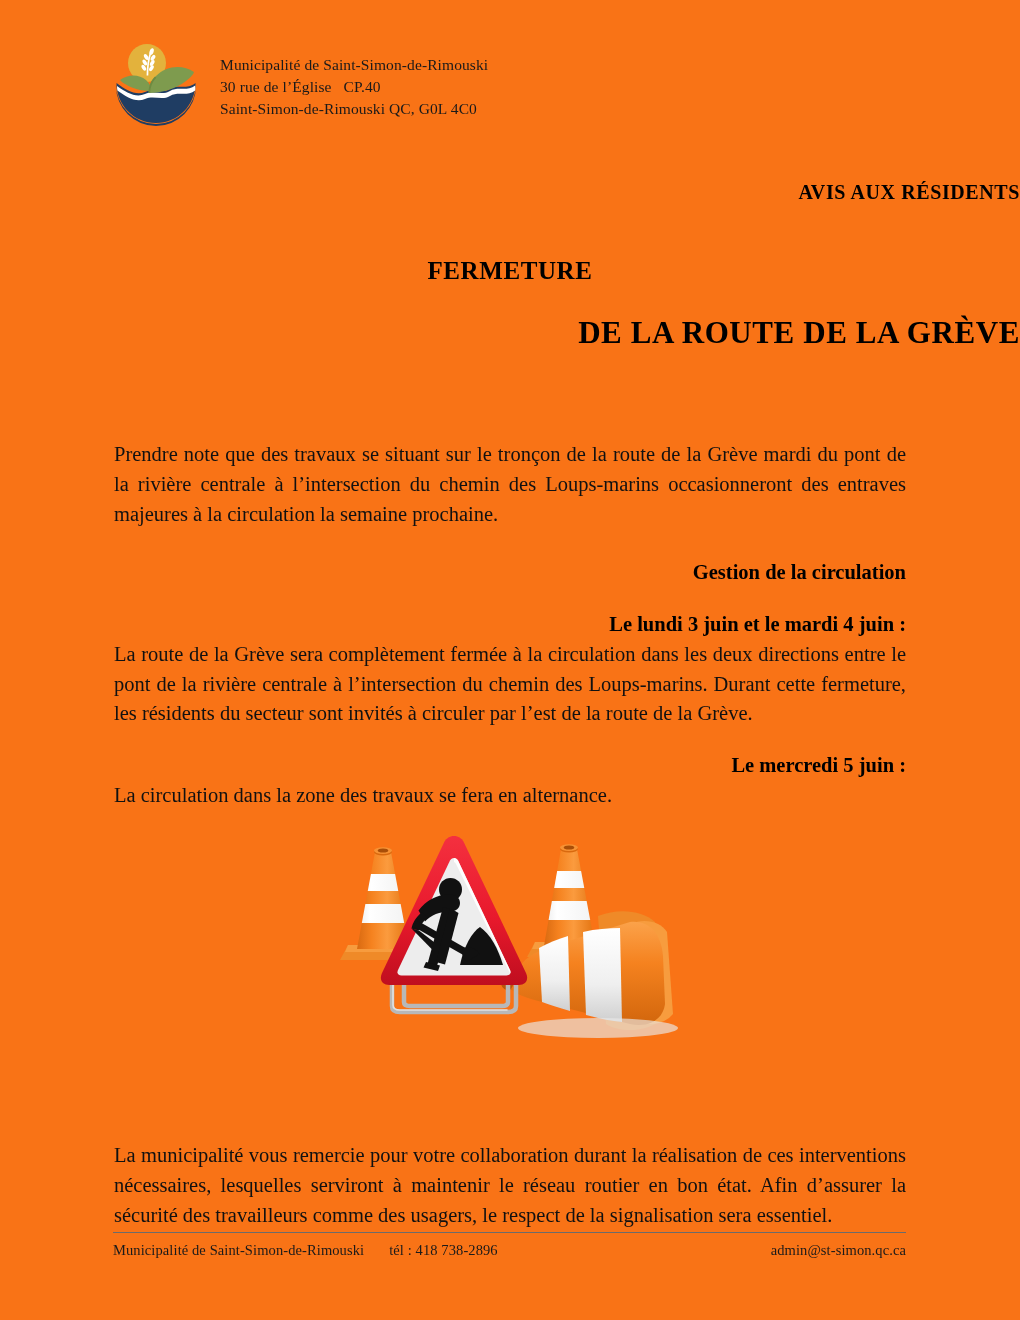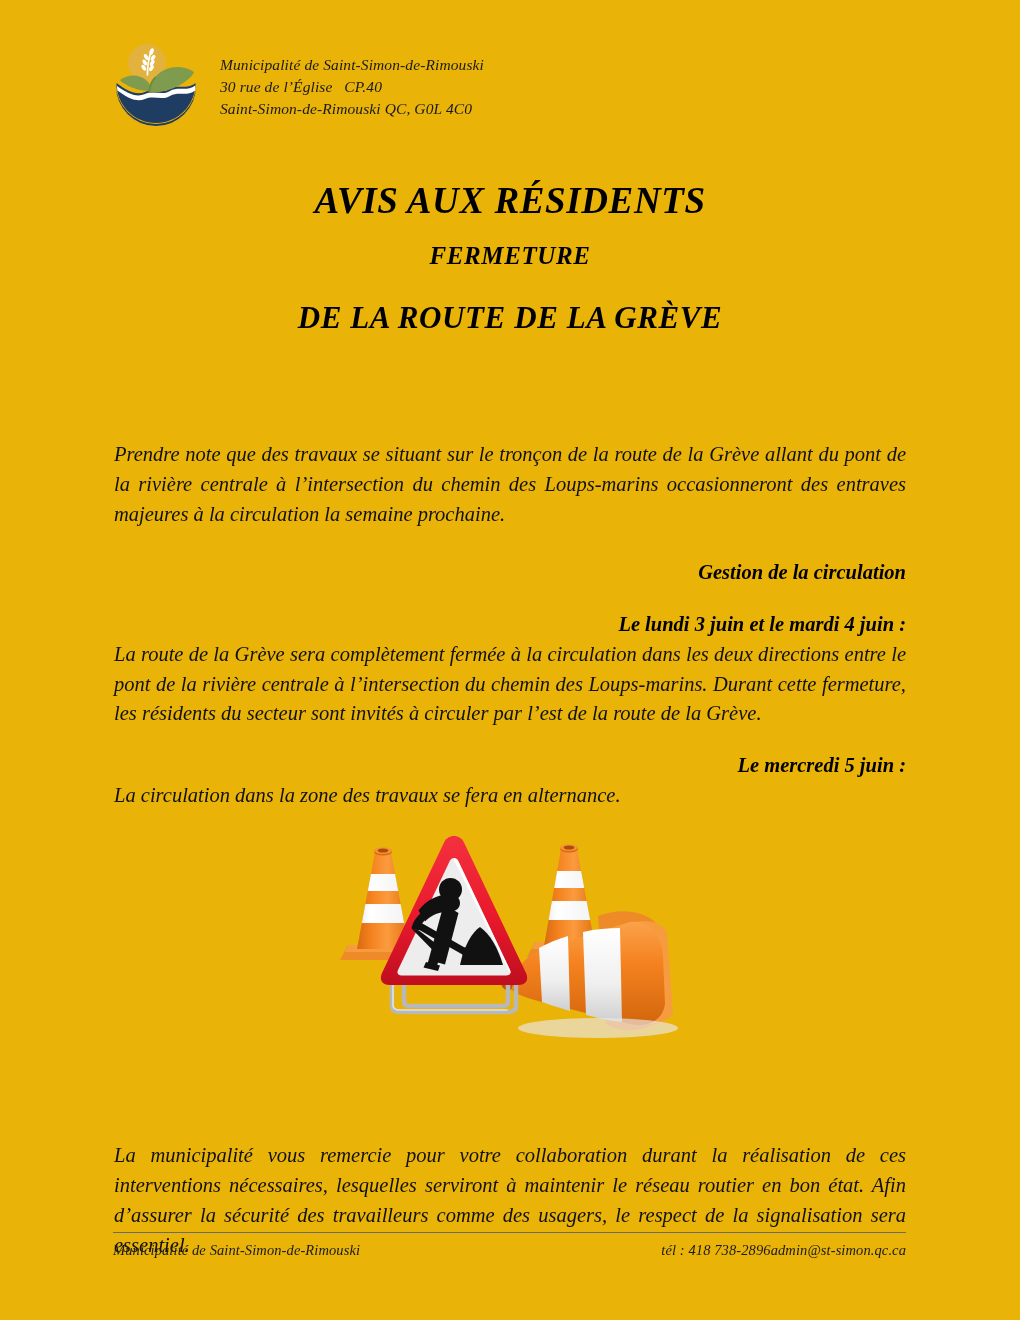--- a/index.html
+++ b/index.html
@@ -14,22 +14,21 @@
     font-family: "Liberation Serif", "DejaVu Serif", serif;
     color: #000000;
     overflow: hidden;
   }
 
   .page {
     position: absolute;
     inset: 0;
     width: 1020px;
     height: 1320px;
-    background: #eab308;
-    font-style: italic;
+    background: #f97316;
   }
 
   
   .letterhead {
     position: absolute;
     left: 108px;
     top: 36px;
     display: flex;
     align-items: flex-start;
     gap: 16px;
@@ -60,23 +59,23 @@
     top: 182px;
     width: 1020px;
     text-align: center;
   }
   .title-line {
     font-family: "Liberation Serif", "DejaVu Serif", serif;
     font-weight: bold;
     color: #000;
     letter-spacing: 0.6px;
   }
-  .title-1 { font-size: 37px; line-height: 1; margin-bottom: 24px; }
+  .title-1 { font-size: 20px; line-height: 1; margin-bottom: 56px; text-align: right; }
   .title-2 { font-size: 25px; line-height: 1; margin-bottom: 34px; }
-  .title-3 { font-size: 31px; line-height: 1; }
+  .title-3 { font-size: 31px; line-height: 1; text-align: right; }
 
   
   .content {
     position: absolute;
     left: 114px;
     top: 440px;
     width: 792px;
   }
   p.body-par {
     margin: 0;
@@ -130,21 +129,21 @@
     margin-bottom: 9px;
   }
   .footer-row {
     display: flex;
     align-items: baseline;
     font-size: 14.5px;
     color: #1a1a1a;
     letter-spacing: 0.1px;
   }
   .footer-left  { flex: 0 0 auto; }
-  .footer-mid   { flex: 1 1 auto; text-align: right; padding-left: 25px; }
+  .footer-mid   { flex: 1 1 auto; text-align: left; padding-left: 25px; }
   .footer-right { flex: 0 0 auto; }
 </style>
 </head>
 <body>
 
 <div class="page">
 
   <div class="letterhead">
 
     <div class="logo-wrap">
@@ -182,21 +181,21 @@
     </div>
   </div>
 
   <div class="titles">
     <div class="title-line title-1">AVIS AUX RÉSIDENTS</div>
     <div class="title-line title-2">FERMETURE</div>
     <div class="title-line title-3">DE LA ROUTE DE LA GRÈVE</div>
   </div>
 
   <div class="content">
-    <p class="body-par">Prendre note que des travaux se situant sur le tronçon de la route de la Grève allant du pont de la rivière centrale à l’intersection du chemin des Loups-marins occasionneront des entraves majeures à la circulation la semaine prochaine.</p>
+    <p class="body-par">Prendre note que des travaux se situant sur le tronçon de la route de la Grève mardi du pont de la rivière centrale à l’intersection du chemin des Loups-marins occasionneront des entraves majeures à la circulation la semaine prochaine.</p>
 
     <div class="spacer-28"></div>
 
     <h3 class="sub-head">Gestion de la circulation</h3>
 
     <div class="spacer-22"></div>
 
     <h3 class="sub-head">Le lundi 3 juin et le mardi 4 juin :</h3>
     <p class="body-par">La route de la Grève sera complètement fermée à la circulation dans les deux directions entre le pont de la rivière centrale à l’intersection du chemin des Loups-marins. Durant cette fermeture, les résidents du secteur sont invités à circuler par l’est de la route de la Grève.</p>
 

